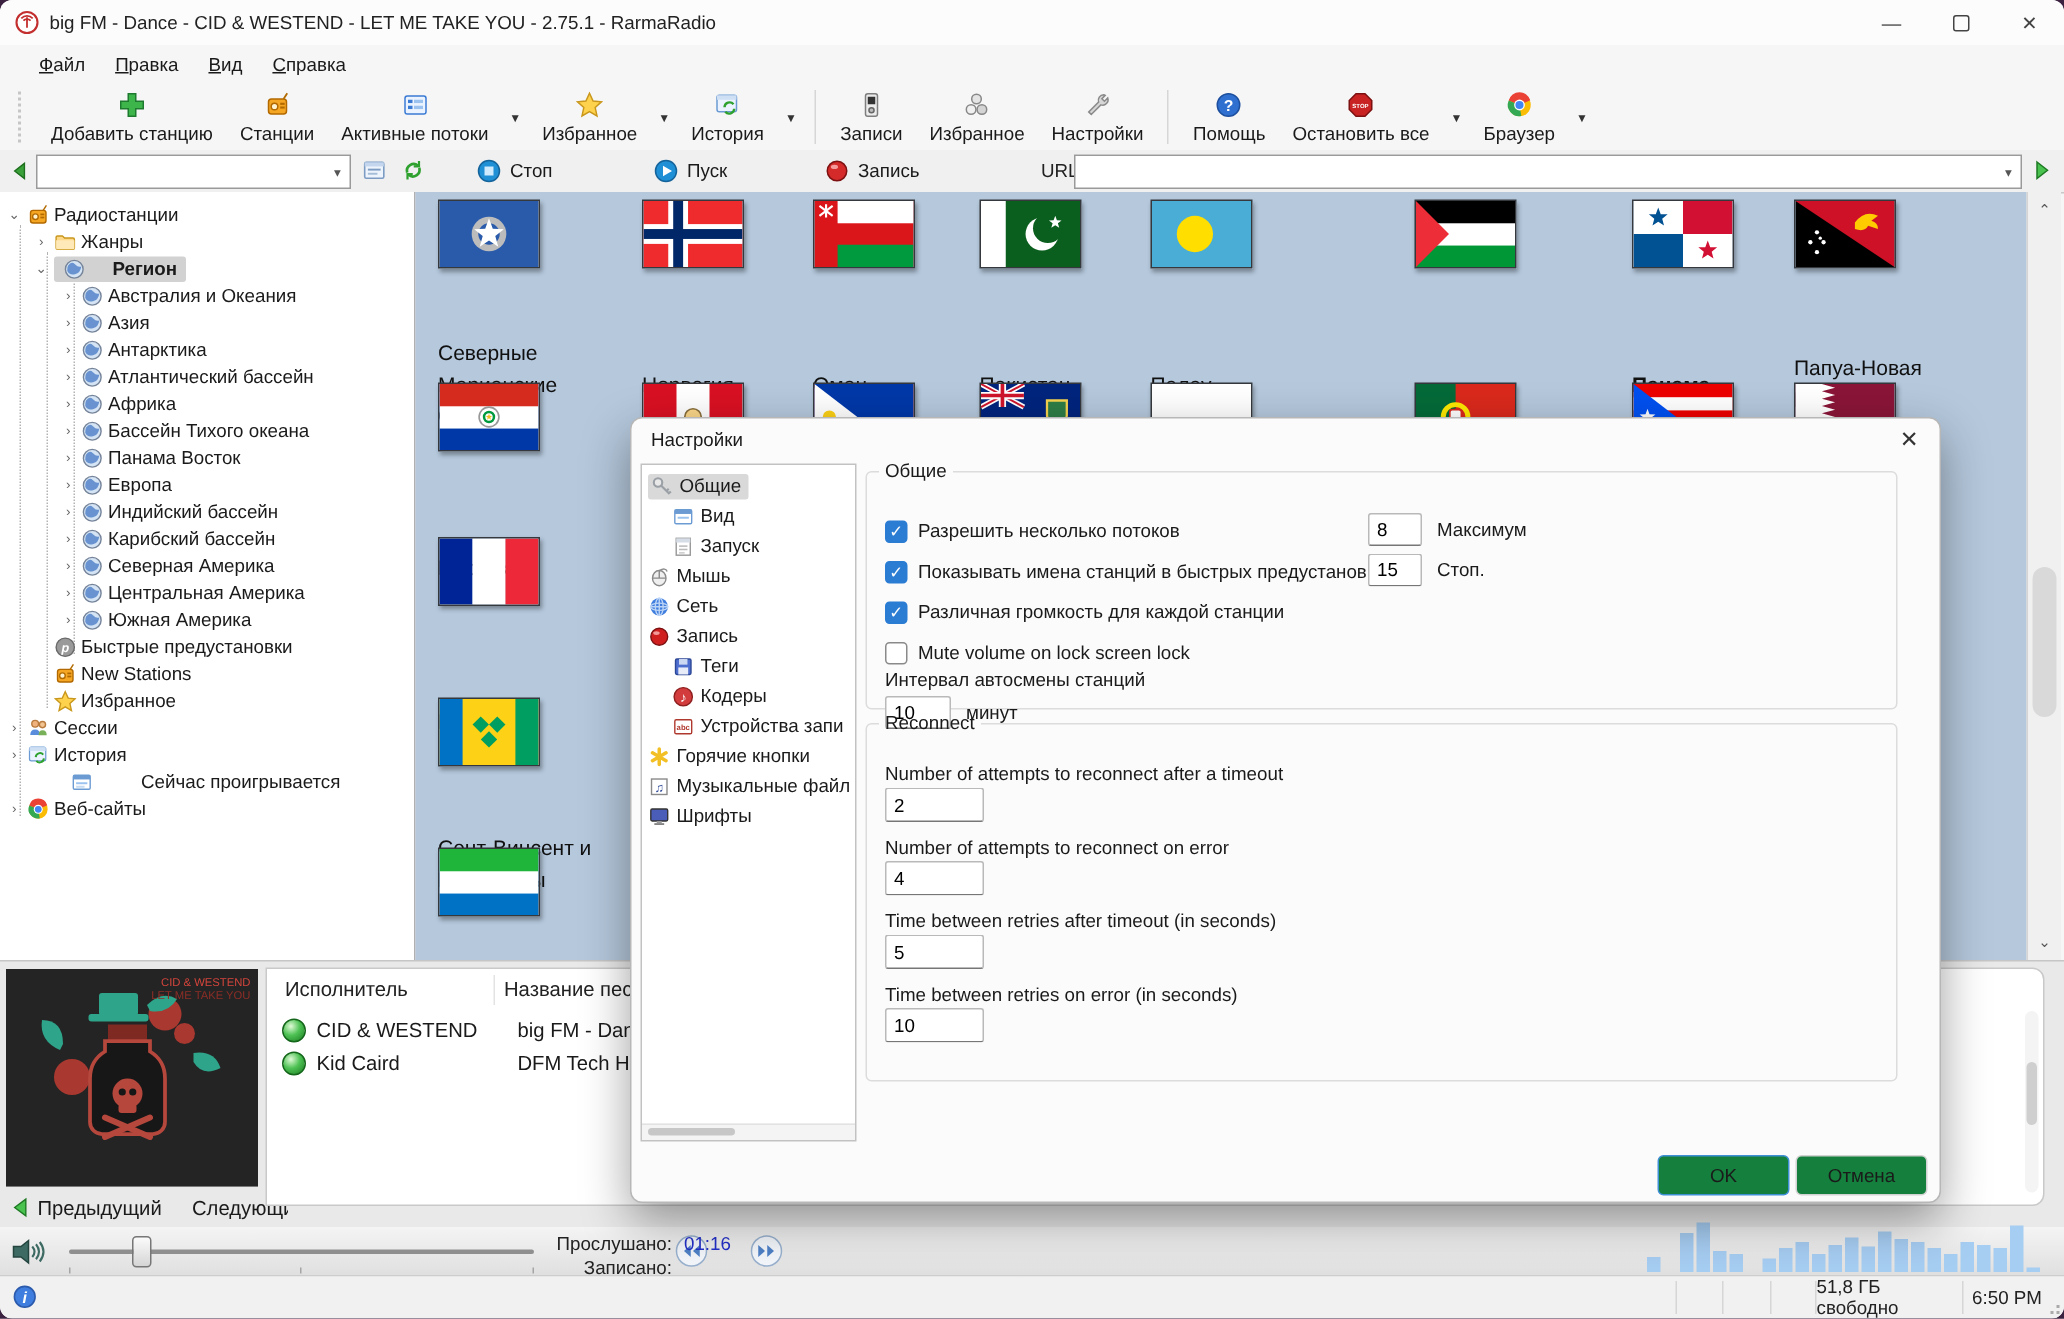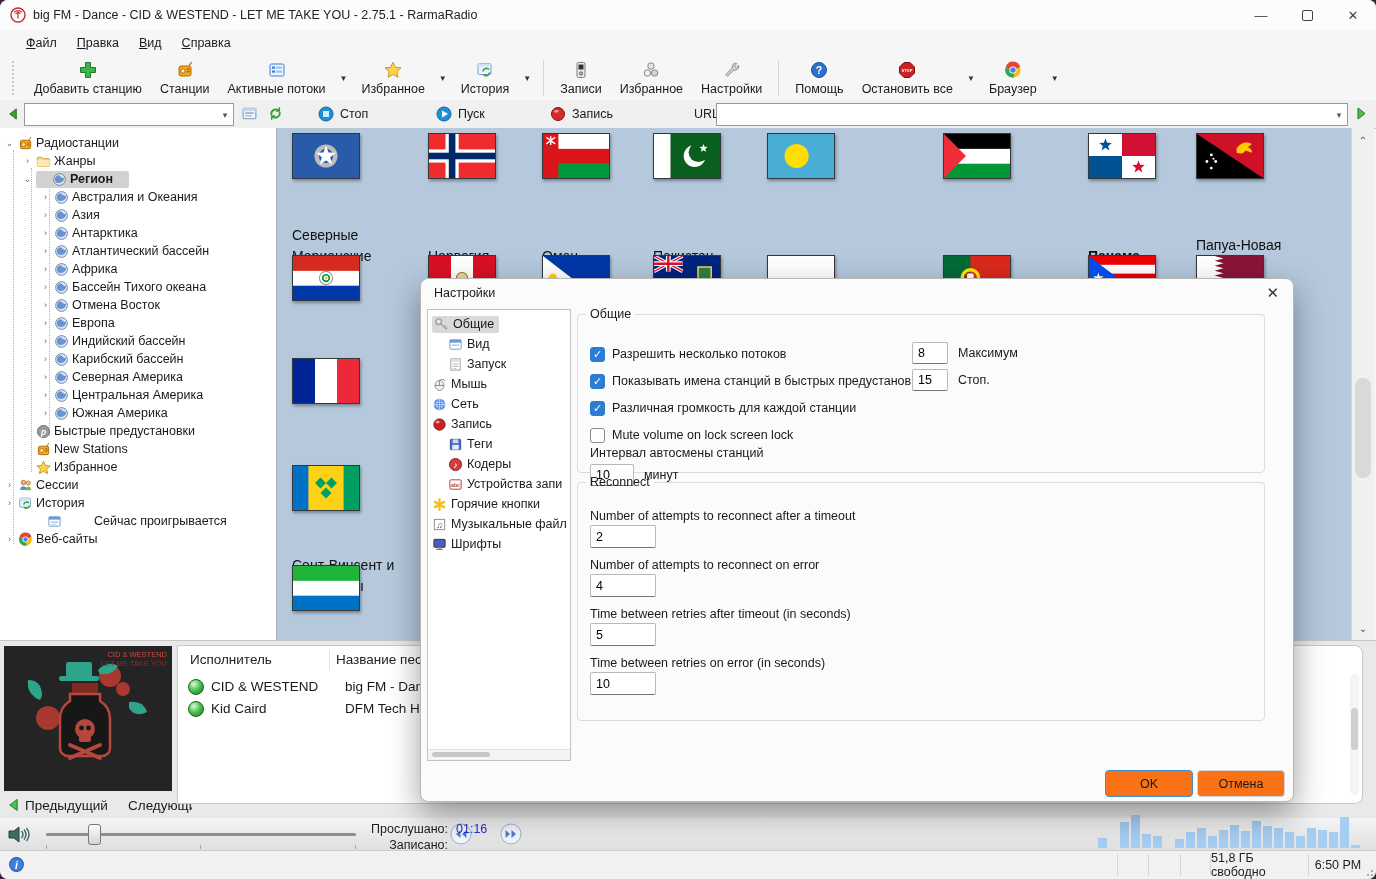--- a/index.html
+++ b/index.html
@@ -38,21 +38,21 @@
   .combo .dd{width:16px;color:#555;font-size:9px;text-align:center;}
   .transport-btn{position:absolute;top:2px;height:24px;display:flex;align-items:center;gap:6px;}
   .sm-btn{position:absolute;top:3px;width:22px;height:21px;display:flex;align-items:center;justify-content:center;}
 
   
   .main-tree{position:absolute;top:128px;left:0;width:276px;bottom:239px;background:#fff;border-right:1px solid #b0b0b0;overflow:hidden;}
   .tree-row{position:absolute;height:18px;display:flex;align-items:center;gap:3px;white-space:nowrap;}
   .tree-row .arrow{width:11px;text-align:center;color:#666;font-size:9px;}
   .tree-row .sp{width:11px;}
   .ticon svg{width:15px;height:15px;}
-  .tsel{background:#d2d2d2;border-radius:2px;padding:1px 16px;font-weight:bold;display:flex;align-items:center;gap:3px;}
+  .tsel{background:#d2d2d2;border-radius:2px;padding:1px 6px;font-weight:bold;display:flex;align-items:center;gap:18px;}
   .guide{position:absolute;width:0;border-left:1px dotted #b3b3b3;}
 
   
   .stations{position:absolute;top:128px;left:277px;right:24px;bottom:239px;background:#b5c8dc;overflow:hidden;}
   .flag{position:absolute;width:66px;height:44px;border:1px solid #35383c;
         box-shadow:1px 2px 3px rgba(0,0,0,.35), inset 0 0 0 1px rgba(255,255,255,.35);}
   .flag svg{width:100%;height:100%;}
   .flag-label{position:absolute;font-size:14px;line-height:21px;color:#101010;display:flex;flex-direction:column;justify-content:center;margin-top:40px;}
   .vscroll{position:absolute;top:128px;right:2px;width:22px;bottom:239px;background:#f0f0f0;border-left:1px solid #d5d5d5;}
   .vs-arrow{position:absolute;left:0;width:22px;height:20px;display:flex;align-items:center;justify-content:center;color:#555;font-size:10px;}
@@ -100,21 +100,21 @@
   .hs-thumb{position:absolute;left:4px;top:2px;width:58px;height:5px;background:#c7c7c7;border-radius:3px;}
   fieldset.grp{position:absolute;border:1px solid #dcdcdc;border-radius:4px;margin:0;padding:0;}
   fieldset.grp legend{margin-left:8px;padding:0 4px;font-size:12.5px;color:#1a1a1a;}
   .cb-row{position:absolute;display:flex;align-items:center;gap:7px;height:18px;}
   .cb{width:15px;height:15px;border-radius:3px;border:1px solid #8a8a8a;background:#fff;box-sizing:border-box;
       display:flex;align-items:center;justify-content:center;font-size:11px;color:#fff;}
   .cb.on{background:#2b7cd3;border-color:#2b7cd3;}
   .numfield{position:absolute;background:#fff;border:1px solid #b9b9b9;border-bottom-color:#767676;border-radius:2px;
             font:inherit;padding:0 5px;box-sizing:border-box;outline:none;}
   .grp-label{position:absolute;color:#1a1a1a;}
-  .btn{position:absolute;width:86px;height:25px;border-radius:4px;background:#f97316;border:1px solid #d2d2d2;
+  .btn{position:absolute;width:86px;height:25px;border-radius:4px;background:#15803d;border:1px solid #d2d2d2;
        display:flex;align-items:center;justify-content:center;font-size:12.5px;}
   .btn-ok{border-color:#3f8fd6;}
   .grip-rs{position:absolute;right:2px;bottom:2px;}
 </style>
 </head>
 <body>
 
 <div class="app">
 
   <div class="titlebar">
@@ -414,21 +414,21 @@
         <span>Бассейн Тихого океана</span>
       </div>
       <div class="tree-row" style="top: 168px; left: 40px;">
         <span class="arrow">›</span>
         <span class="ticon">
           <svg viewBox="0 0 16 16">
             <circle cx="8" cy="8" r="6.3" fill="#d4e4f4" stroke="#76849a"></circle>
             <path d="M3.5 5.5q2.5-3.5 5-1t4.5 1.5q-.5 4.5-4.5 5.5T3 9q0-2 .5-3.5z" fill="#5585c9" opacity=".85"></path>
           </svg>
         </span>
-        <span>Отмена Восток</span>
+        <span>Панама Восток</span>
       </div>
       <div class="tree-row" style="top: 186px; left: 40px;">
         <span class="arrow">›</span>
         <span class="ticon">
           <svg viewBox="0 0 16 16">
             <circle cx="8" cy="8" r="6.3" fill="#d4e4f4" stroke="#76849a"></circle>
             <path d="M3.5 5.5q2.5-3.5 5-1t4.5 1.5q-.5 4.5-4.5 5.5T3 9q0-2 .5-3.5z" fill="#5585c9" opacity=".85"></path>
           </svg>
         </span>
         <span>Европа</span>
@@ -613,20 +613,21 @@
       </div>
       <div class="flag-label" style="left: 376px; top: 55px; width: 122px; height: 66px;">Пакистан</div>
       <div>
         <div class="flag" style="left: 490px; top: 5px;">
           <svg viewBox="0 0 60 40" preserveAspectRatio="none">
             <rect width="60" height="40" fill="#4aadd6"></rect>
             <circle cx="26" cy="20" r="11" fill="#ffde00"></circle>
           </svg>
         </div>
       </div>
+      <div class="flag-label" style="left: 490px; top: 55px; width: 122px; height: 66px;">Палау</div>
       <div>
         <div class="flag" style="left: 666px; top: 5px;">
           <svg viewBox="0 0 60 40" preserveAspectRatio="none">
             <rect width="60" height="40" fill="#009736"></rect>
             <rect width="60" height="27" fill="#fff"></rect>
             <rect width="60" height="13.5" fill="#000"></rect>
             <polygon points="0,0 20,20 0,40" fill="#ed2e38"></polygon>
           </svg>
         </div>
       </div>

